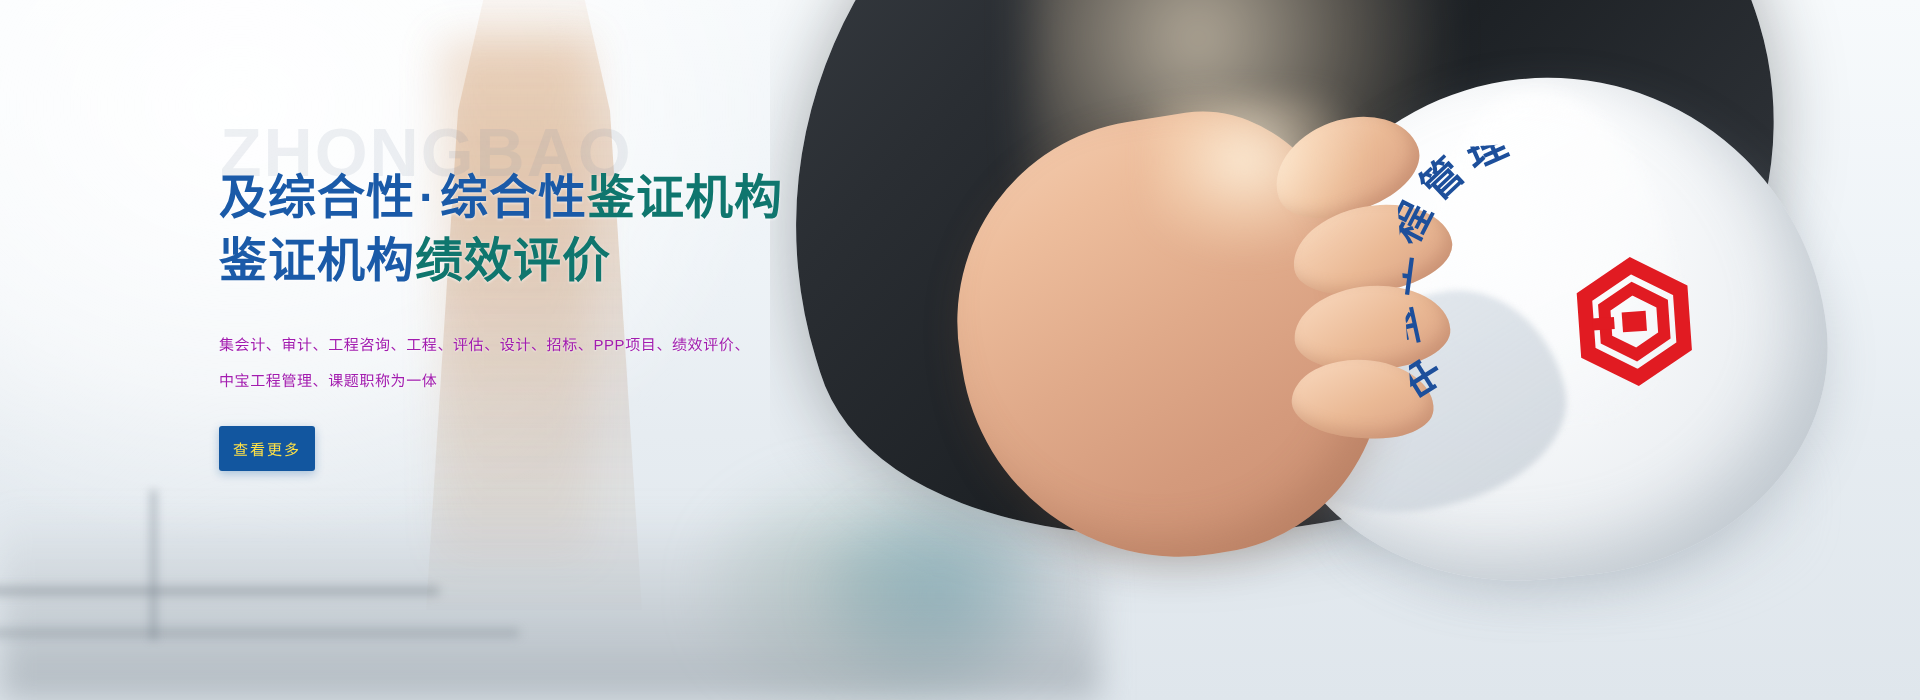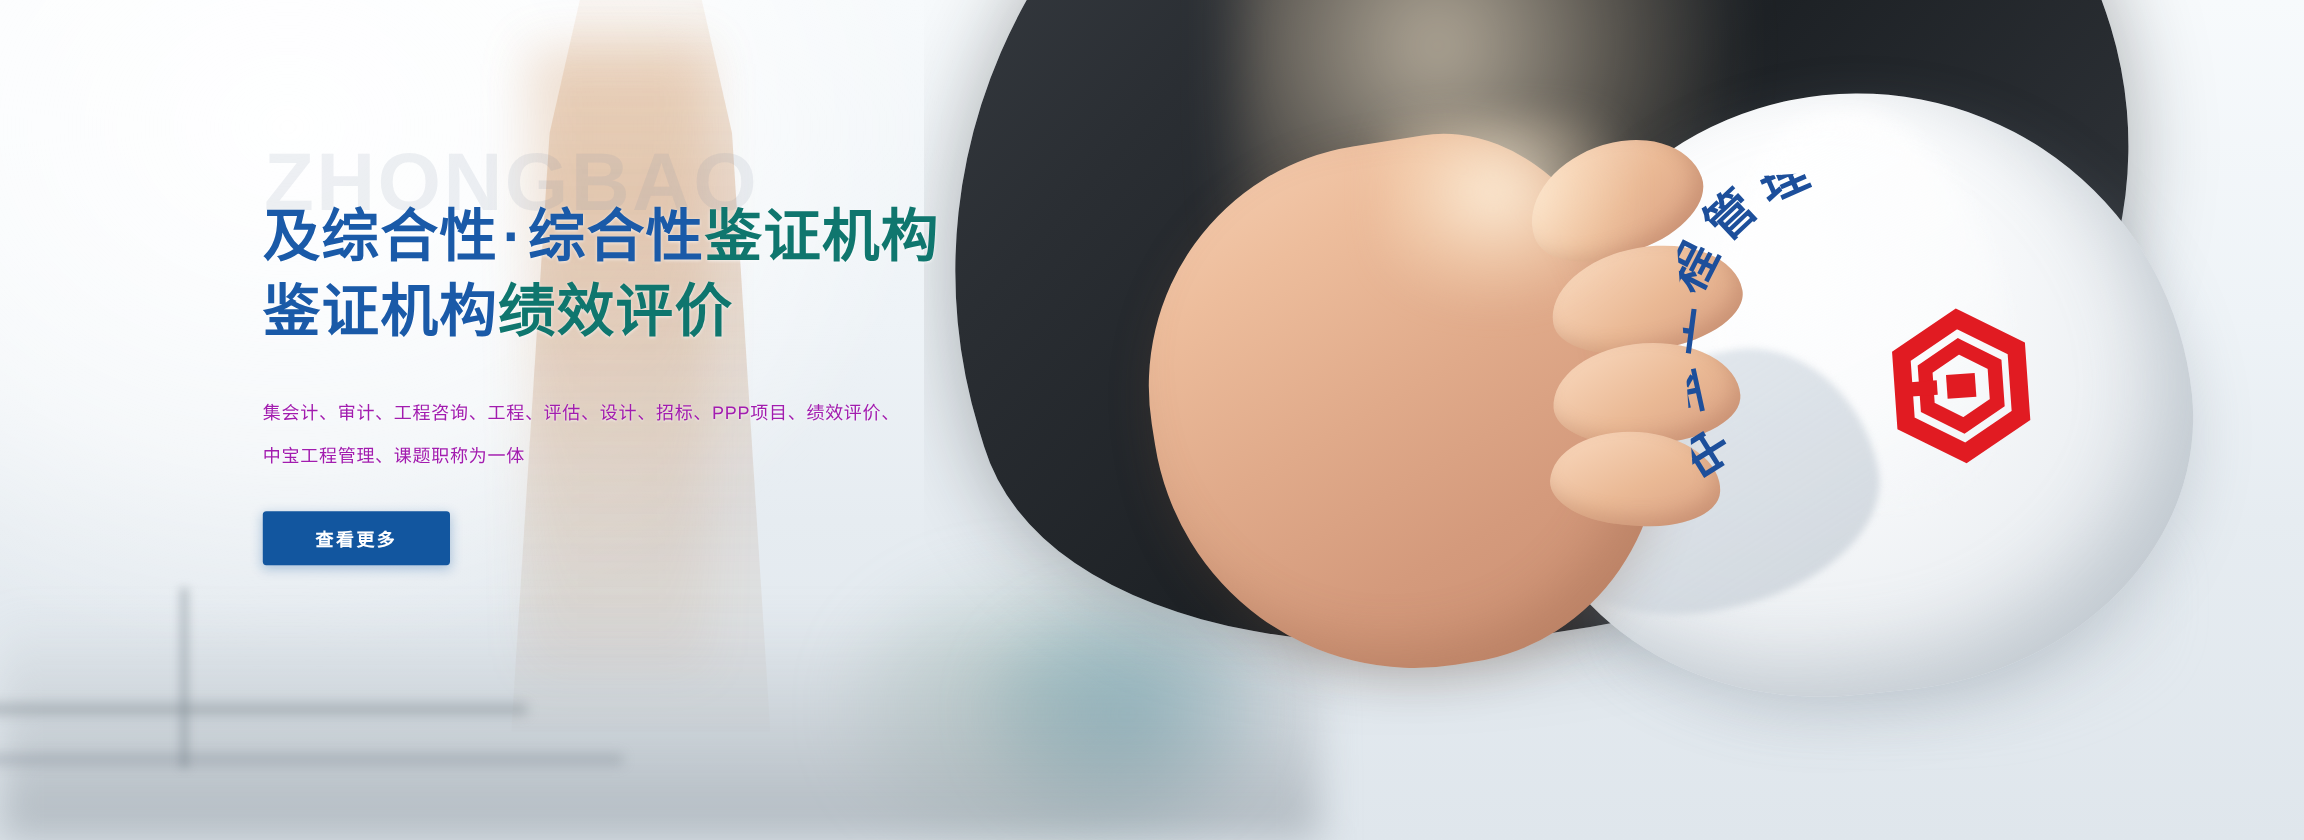--- a/index.html
+++ b/index.html
@@ -180,30 +180,29 @@
     margin-top:34px;
     font-size:15px; line-height:2.45; color:#a21caf;
     letter-spacing:.6px;
     max-width:600px;
     text-shadow:0 1px 2px rgba(255,255,255,.7);
   }
 
   .cta {
     display:inline-block;
     margin-top:26px;
-    padding:12px 44px;
+    padding:12px 14px;
     background:#12569f;
-    color:#ffffff;
+    color:#fde047;
     font-size:15px;
     letter-spacing:2px;
     border:none;
     border-radius:3px;
     cursor:pointer;
     box-shadow:0 3px 10px rgba(18,86,159,.30);
-    font-weight:bold;
   }
 </style>
 </head>
 <body>
 
 <div class="banner">
 
   <div class="bg-base"></div>
   <div class="bg-sky-glow"></div>
   <div class="bg-crane"></div>

